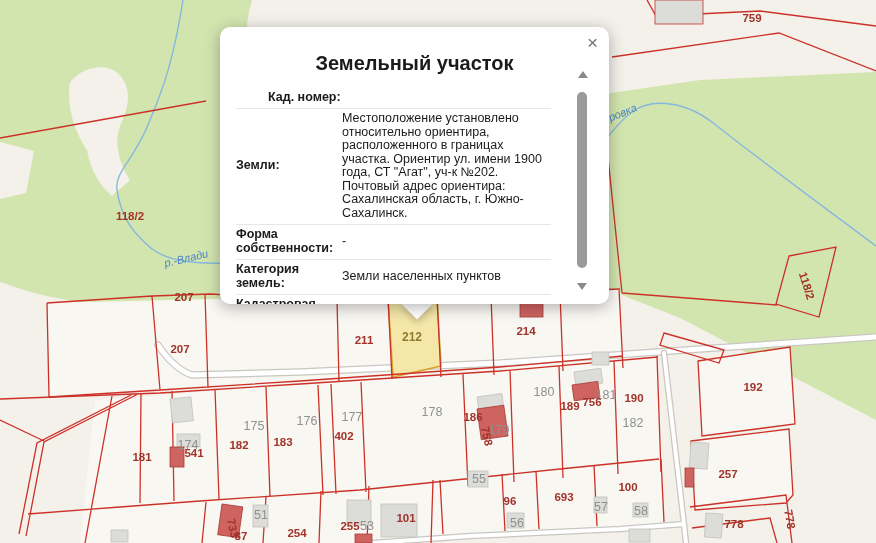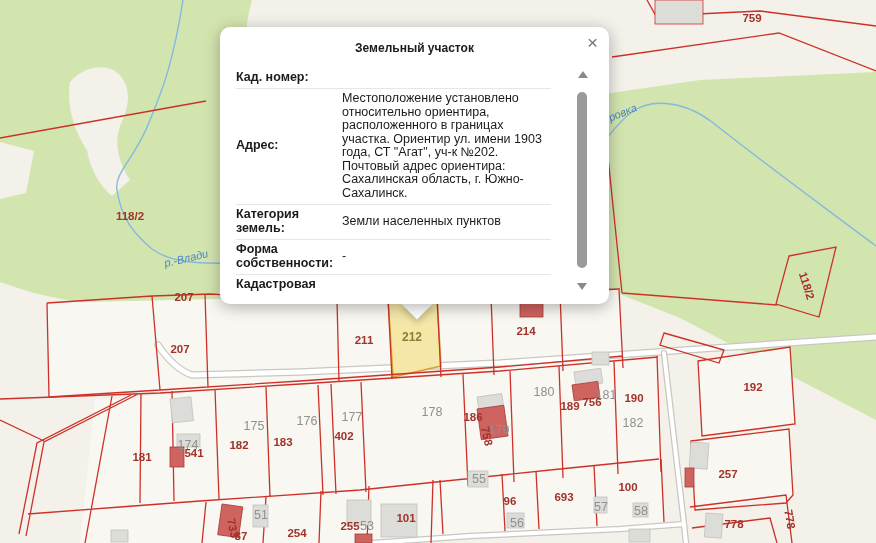--- a/index.html
+++ b/index.html
@@ -12,27 +12,27 @@
   .lbl-olive{fill:#8e7c33;font-size:12px;font-weight:700;}
   .lbl-river{fill:#4d86c0;font-size:11px;font-style:italic;font-weight:400;}
 
   
   #popup-wrap{position:absolute;left:220px;top:27px;width:389px;height:300px;z-index:5;}
   #popup-pointer{position:absolute;left:186px;top:266px;width:22px;height:22px;background:#fff;
       transform:rotate(45deg);box-shadow:3px 3px 6px rgba(0,0,0,.18);z-index:1;}
   #popup{position:absolute;left:0;top:0;width:389px;height:277px;background:#fff;border-radius:10px;
       box-shadow:0 3px 16px rgba(0,0,0,.3);z-index:2;overflow:hidden;padding:14px 16px 0 16px;
       box-sizing:border-box;color:#1b1b1b;}
-  #popup-title{text-align:center;font-size:12px;font-weight:700;margin:0 0 12px 0;}
+  #popup-title{text-align:center;font-size:20px;font-weight:700;margin:11px 0 12px 0;}
   #popup-close{position:absolute;right:11px;top:6px;font-size:19px;line-height:19px;color:#777;
       cursor:pointer;font-weight:400;}
   .rows{margin-right:42px;}
   .info-row{display:grid;grid-template-columns:98px 1fr;column-gap:8px;align-items:center;
       padding:3.5px 0;font-size:12.5px;line-height:13.5px;border-top:1px solid #e6e6e6;}
-  .info-row:first-child{border-top:none;}
+  .info-row:first-child{border-top:none;margin-left:32px;}
   .info-row .lbl{font-weight:700;}
   
   #popup-sb{position:absolute;right:20px;top:44px;bottom:14px;width:13px;}
   .sb-up{width:0;height:0;margin:0 auto;border-left:5px solid transparent;
       border-right:5px solid transparent;border-bottom:7px solid #8a8a8a;}
   .sb-down{position:absolute;bottom:0;left:1px;width:0;height:0;border-left:5px solid transparent;
       border-right:5px solid transparent;border-top:7px solid #8a8a8a;}
   .sb-thumb{position:absolute;top:21px;left:1px;width:10px;height:176px;background:#9a9a9a;
       border-radius:5px;}
 </style>
@@ -162,30 +162,30 @@
   <div id="popup-wrap">
     <div id="popup-pointer"></div>
     <div id="popup">
       <div id="popup-close">×</div>
       <div id="popup-title">Земельный участок</div>
       <div class="rows">
         <div class="info-row">
           <div class="lbl">Кад. номер:</div>
         </div>
         <div class="info-row">
-          <div class="lbl">Адрес:</div>
-          <div class="val">Местоположение установлено относительно ориентира, расположенного в границах участка. Ориентир ул. имени 1903 года, СТ "Агат", уч-к №202. Почтовый адрес ориентира: Сахалинская область, г. Южно-Сахалинск.</div>
+          <div class="lbl">Земли:</div>
+          <div class="val">Местоположение установлено относительно ориентира, расположенного в границах участка. Ориентир ул. имени 1900 года, СТ "Агат", уч-к №202. Почтовый адрес ориентира: Сахалинская область, г. Южно-Сахалинск.</div>
+        </div>
+        <div class="info-row">
+          <div class="lbl">Форма собственности:</div>
+          <div class="val">-</div>
         </div>
         <div class="info-row">
           <div class="lbl">Категория земель:</div>
           <div class="val">Земли населенных пунктов</div>
-        </div>
-        <div class="info-row">
-          <div class="lbl">Форма собственности:</div>
-          <div class="val">-</div>
         </div>
         <div class="info-row">
           <div class="lbl">Кадастровая</div>
           <div class="val">
             
           </div>
         </div>
       </div>
       <div id="popup-sb">
         <div class="sb-up"></div>

